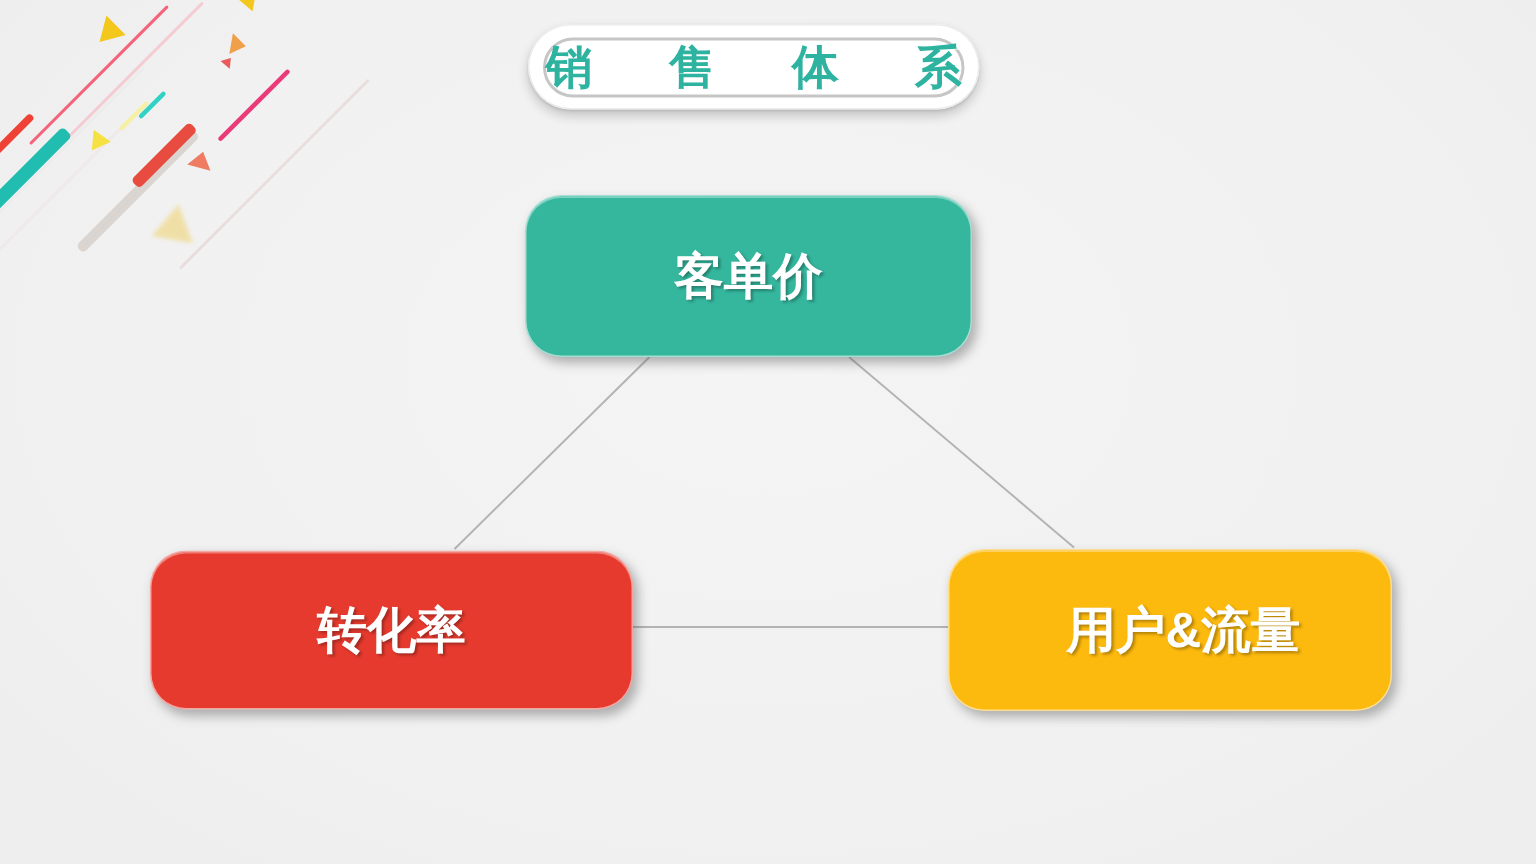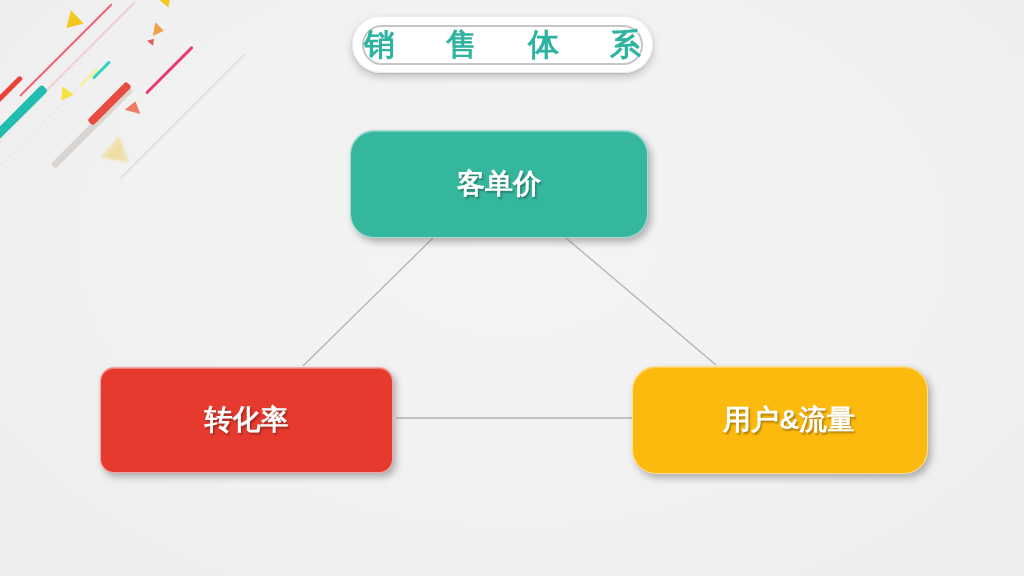--- a/index.html
+++ b/index.html
@@ -31,27 +31,27 @@
     white-space:nowrap;
   }
 
   
   .connectors{position:absolute;left:0;top:0;width:1024px;height:576px;pointer-events:none;}
 
   
   .node{
     position:absolute;border-radius:24px;
     display:flex;align-items:center;justify-content:center;
-    color:#ffffff;font-weight:bold;font-size:28px;
+    color:#ffffff;font-weight:bold;font-size:33px;
     text-shadow:1.5px 1.5px 2px rgba(0,0,0,0.30);
     border:1px solid rgba(255,255,255,0.55);box-sizing:border-box;
     box-shadow:3px 4px 7px rgba(90,90,90,0.45), inset 0 1px 0 rgba(255,255,255,0.35);
   }
   .node-top{left:350px;top:130px;width:298px;height:108px;}
-  .node-left{left:100px;top:367px;width:293px;height:106px;border-radius:14px;}
+  .node-left{left:100px;top:367px;width:322px;height:106px;}
   .node-right{left:632px;top:366px;width:296px;height:108px;}
 </style>
 </head>
 <body>
 
 <div class="slide">
 
   <div>
     <div class="ln" style="left:20px;top:95px;width:130px;height:2px;background:#f4637a;"></div>
     <div class="ln" style="left:146px;top:92px;width:66px;height:3px;background:#ea3a77;"></div>

